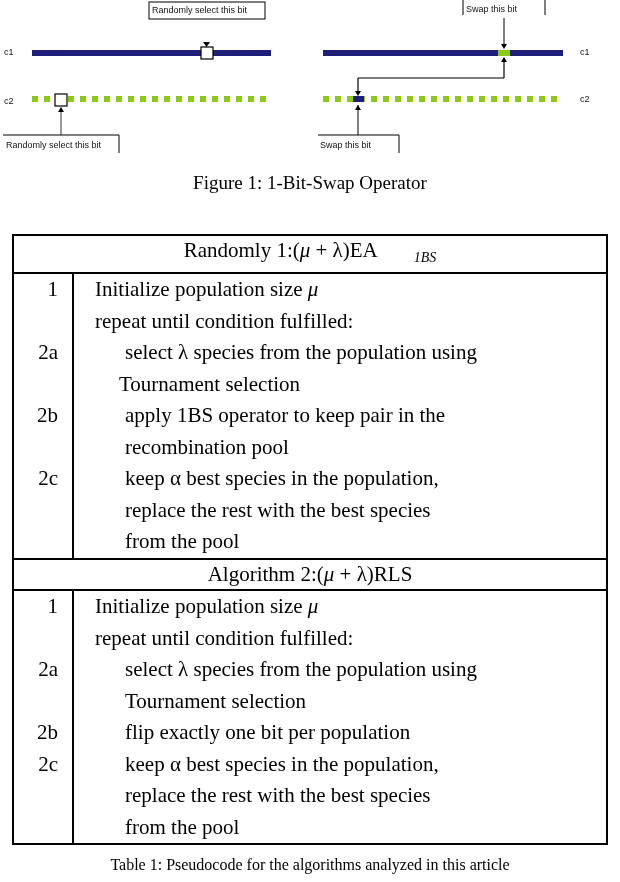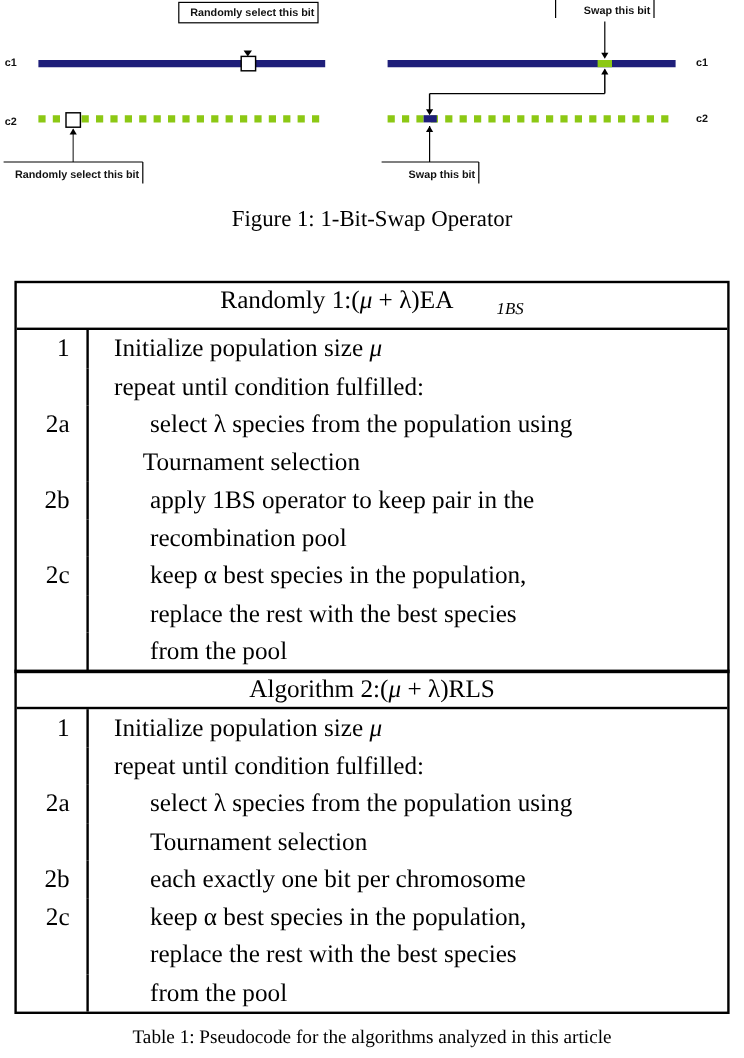--- a/index.html
+++ b/index.html
@@ -1,18 +1,18 @@
 <!DOCTYPE html>
 <html><head>
 <meta charset="utf-8">
 <style>
   html, body { margin:0; padding:0; background:#fff; }
   body { width:620px; height:882px; position:relative; overflow:hidden; font-family:"Liberation Serif","DejaVu Serif",serif; color:#000; }
   .fig { position:absolute; left:0; top:0; width:620px; height:160px; }
-  .lbl-box { position:absolute; font-family:"Liberation Sans","DejaVu Sans",sans-serif; font-size:9px; color:#111; background:#fff; text-align:right; white-space:nowrap;font-weight:bold; }
+  .lbl-box { position:absolute; font-family:"Liberation Sans","DejaVu Sans",sans-serif; font-size:9px; color:#111; background:#fff; text-align:left; white-space:nowrap; }
   .caption { position:absolute; left:0; width:620px; text-align:center; font-size:19px; }
   .algo { position:absolute; left:12px; width:596px; border:2px solid #000; box-sizing:border-box; }
   .algo-title { text-align:center; font-size:21px; line-height:29px; border-bottom:2px solid #000; }
   .row { display:flex; font-size:21px; line-height:31.5px; }
   .num { width:60px; text-align:right; padding-right:14px; box-sizing:border-box; border-right:2px solid #000; flex:none; }
   .txt { padding-left:21px; white-space:nowrap; }
   .i1 { padding-left:51px; }
   .i2 { padding-left:45px; }
   i.m { font-style:italic; }
   sub { font-size:14px; font-style:italic;margin-left:36px; }
@@ -124,21 +124,21 @@
     <div class="row">
         <div class="num">2a</div>
         <div class="txt i1">select λ species from the population using</div>
       </div>
     <div class="row">
         <div class="num"></div>
         <div class="txt i1">Tournament selection</div>
       </div>
     <div class="row">
         <div class="num">2b</div>
-        <div class="txt i1">each exactly one bit per chromosome</div>
+        <div class="txt i1">flip exactly one bit per population</div>
       </div>
     <div class="row">
         <div class="num">2c</div>
         <div class="txt i1">keep α best species in the population,</div>
       </div>
     <div class="row">
         <div class="num"></div>
         <div class="txt i1">replace the rest with the best species</div>
       </div>
     <div class="row">

